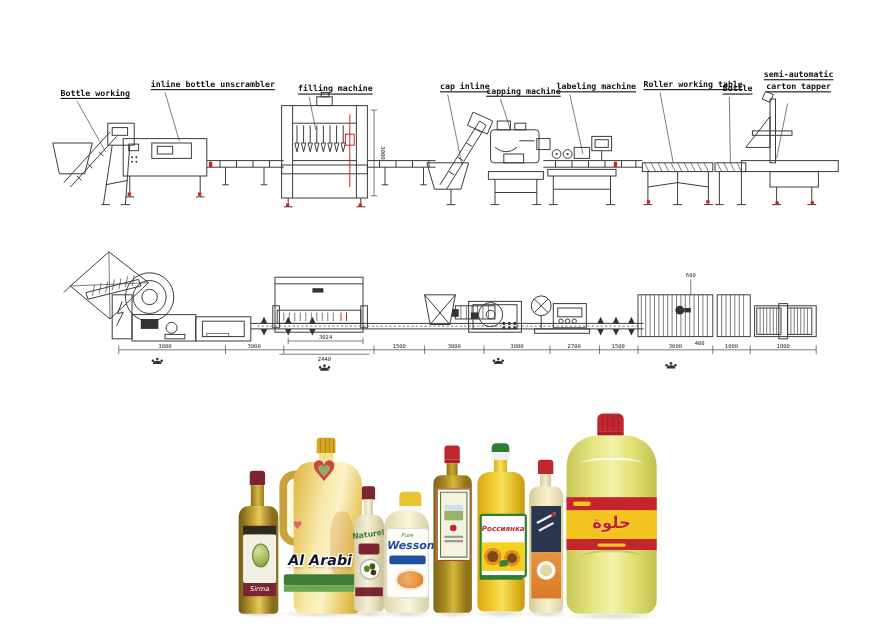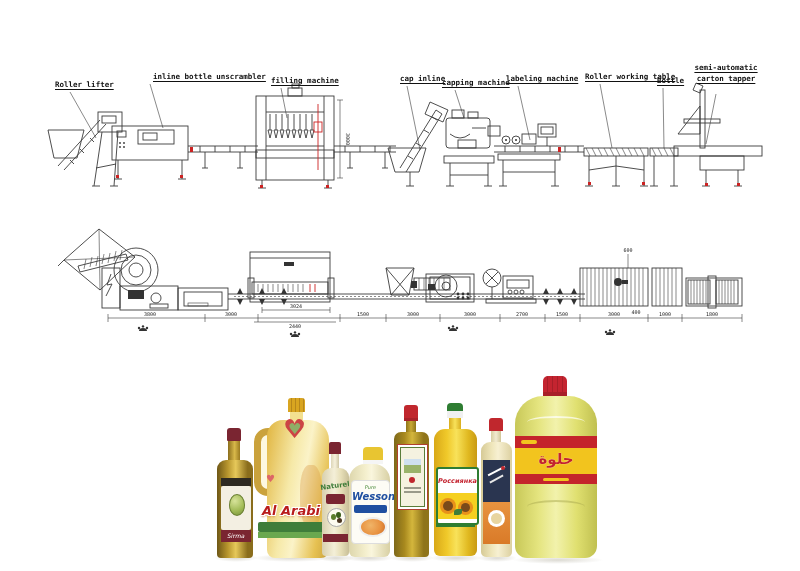--- a/index.html
+++ b/index.html
@@ -136,22 +136,22 @@
       <path d="M678 134 L700 106 V134 Z"></path>
       <rect x="684" y="119" width="36" height="4"></rect>
       <rect x="674" y="146" width="88" height="10"></rect>
       <rect x="700" y="156" width="44" height="14"></rect>
       <path d="M706 170 V186 M738 170 V186 M702 186 h8 M734 186 h8"></path>
       <rect class="redf" x="705" y="183" width="3" height="3"></rect>
         <rect class="redf" x="737" y="183" width="3" height="3"></rect>
     </g>
   </svg>
 
-  <div class="mlabel" style="left:55px;top:80px">Roller lifter</div>
-  <div class="mlabel" style="left:153px;top:72px">inline bottle unscrambler</div>
+  <div class="mlabel" style="left:55px;top:80px">Bottle working</div>
+  <div class="mlabel" style="left:137px;top:72px">inline bottle unscrambler</div>
   <div class="mlabel" style="left:271px;top:76px">filling machine</div>
   <div class="mlabel" style="left:400px;top:74px">cap inline</div>
   <div class="mlabel" style="left:442px;top:78px">capping machine</div>
   <div class="mlabel" style="left:506px;top:74px">labeling machine</div>
   <div class="mlabel" style="left:585px;top:72px">Roller working table</div>
   <div class="mlabel" style="left:657px;top:76px">Bottle</div>
   <div class="mlabel wrap" style="left:686px;top:62px;width:80px">semi-automatic carton tapper</div>
 
   <svg class="lineart" width="800" height="130" viewBox="0 0 800 130" style="left:0;top:222px">
 
@@ -309,21 +309,21 @@
     <div>
       <div class="shadow" style="left:252px;top:184px;width:80px"></div>
       <div class="bottle-part" style="left:254px;top:58px;width:26px;height:54px;border:7px solid #caa23c;border-radius:14px;background:#fdf8e0"></div>
       <div class="bottle-part" style="left:288px;top:28px;width:17px;height:14px;background:repeating-linear-gradient(90deg,#d9a520 0 3px,#b8871a 3px 4px);border-radius:3px 3px 0 0"></div>
       <div class="bottle-part" style="left:290px;top:42px;width:13px;height:10px;background:#f3e090"></div>
       <div class="bottle-part" style="left:267px;top:50px;width:62px;height:138px;border-radius:16px 20px 8px 8px;background:linear-gradient(100deg,#e0b43e,#f6e9a8 38%,#fbf3c8 55%,#e6c152 82%,#caa23c)"></div>
       <span class="bottle-part" style="left:283px;top:46px;font-size:26px;color:#cc4444;line-height:1">♥</span>
       <span class="bottle-part" style="left:288px;top:52px;font-size:15px;color:#8fae66;line-height:1">♥</span>
       <div class="bottle-part" style="left:300px;top:95px;width:22px;height:62px;border-radius:40%;background:rgba(214,148,64,.35)"></div>
       <span class="bottle-part" style="left:266px;top:104px;font-size:10px;color:#d66;line-height:1">♥</span>
-      <span class="brandtext" style="left:256px;top:133px;width:70px;font:bold italic 13px 'DejaVu Sans',sans-serif;color:#b91c1c;
+      <span class="brandtext" style="left:256px;top:133px;width:70px;font:bold italic 13px 'DejaVu Sans',sans-serif;color:#0f172a;
                    text-shadow:-1px -1px 0 #fff,1px -1px 0 #fff,-1px 1px 0 #fff,1px 1px 0 #fff,0 2px 2px rgba(190,90,40,.6)">Al Arabi</span>
       <div class="bottle-part" style="left:258px;top:152px;width:66px;height:10px;background:#3f7d3a;border-radius:2px"></div>
       <div class="bottle-part" style="left:258px;top:162px;width:66px;height:6px;background:#6aa84f"></div>
     </div>
 
     <div>
       <div class="shadow" style="left:318px;top:184px;width:36px"></div>
       <div class="bottle-part" style="left:329px;top:72px;width:12px;height:12px;background:#7a2531;border-radius:2px 2px 0 0"></div>
       <div class="bottle-part" style="left:331px;top:84px;width:8px;height:16px;background:linear-gradient(90deg,#ddd6b8,#f6f1dc,#cfc6a4)"></div>
       <div class="bottle-part" style="left:322px;top:98px;width:27px;height:88px;border-radius:9px 9px 4px 4px;background:linear-gradient(90deg,#d8d0ae,#f4efd8 45%,#e7dfb8 70%,#c8bf98)"></div>
@@ -398,21 +398,21 @@
       </div>
     </div>
 
     <div>
       <div class="shadow" style="left:512px;top:186px;width:92px"></div>
       <div class="bottle-part" style="left:543px;top:6px;width:24px;height:16px;background:repeating-linear-gradient(90deg,#c42430 0 4px,#a81f28 4px 5px);border-radius:5px 5px 0 0"></div>
       <div class="bottle-part" style="left:543px;top:22px;width:24px;height:4px;background:#a81f28"></div>
       <div class="bottle-part" style="left:515px;top:26px;width:82px;height:162px;border-radius:28px 28px 12px 12px;background:linear-gradient(90deg,#c8c858,#e4e47e 28%,#f2f2ac 50%,#e0e070 75%,#c0c050)"></div>
       <div class="bottle-part" style="left:527px;top:46px;width:58px;height:10px;border-radius:50%;border-top:2px solid rgba(255,255,255,.7);background:transparent"></div>
       <div class="bottle-part" style="left:527px;top:130px;width:58px;height:12px;border-radius:50%;border-top:2px solid rgba(170,170,80,.5);background:transparent"></div>
-      <div class="bottle-part" style="left:515px;top:66px;width:78px;height:48px">
+      <div class="bottle-part" style="left:515px;top:82px;width:78px;height:48px">
         <div class="bottle-part" style="left:0;top:0;width:82px;height:12px;background:#c4242b">
           <div class="bottle-part" style="left:6px;top:4px;width:16px;height:4px;background:#f2c41e;border-radius:2px"></div>
         </div>
         <div class="bottle-part" style="left:0;top:12px;width:82px;height:26px;background:#f2c41e">
           <span class="brandtext" style="left:0;top:2px;width:82px;font:bold 15px 'DejaVu Sans',sans-serif;color:#c4242b;text-shadow:0 0 1px #fff">حلوة</span>
         </div>
         <div class="bottle-part" style="left:0;top:38px;width:82px;height:10px;background:#c4242b">
           <div class="bottle-part" style="left:28px;top:4px;width:26px;height:3px;background:#f2c41e;border-radius:2px"></div>
         </div>
       </div>

